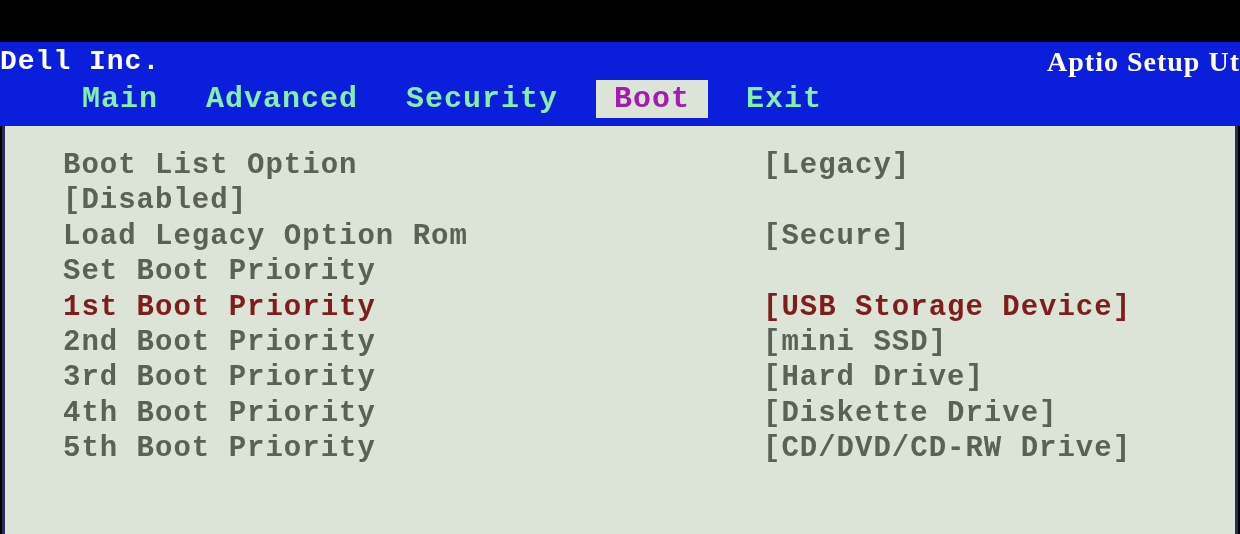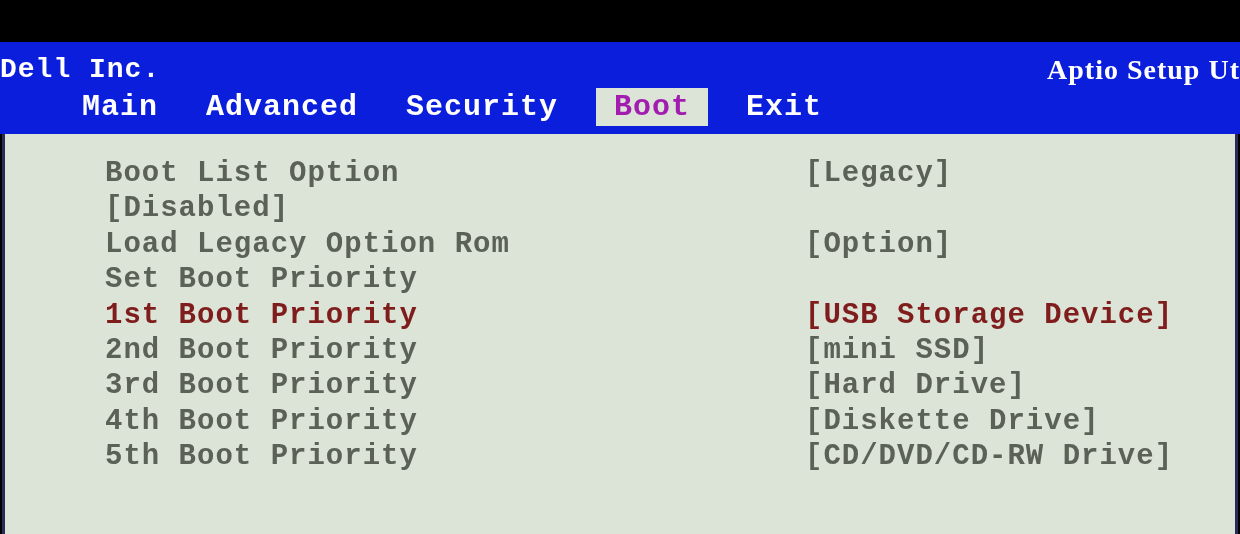--- a/index.html
+++ b/index.html
@@ -17,21 +17,21 @@
       letter-spacing: 1px;
     }
     .bios-container {
       width: 100%;
       height: 100%;
       padding-top: 42px;
     }
     .header-bar {
       background: #0a1edc;
       color: #fff;
-      padding: 12px 0 8px 0;
+      padding: 4px 0 8px 0;
     }
     .header-top {
       display: flex;
       justify-content: space-between;
       padding: 0 0 2px 0;
       font-size: 28px;
     }
     .vendor {
       padding-left: 0;
     }
@@ -40,21 +40,21 @@
       font-family: Liberation Serif, serif;
     }
     .tabs {
       display: flex;
       gap: 28px;
       padding-left: 72px;
       font-size: 30px;
       align-items: flex-end;
     }
     .tab {
-      color: #ffffff;
+      color: #86efac;
       padding: 2px 10px;
     }
     .tab.active {
       background: #dce4d8;
       color: #a21caf;
       padding: 2px 18px;
     }
     .content-area {
       background: #dce4d8;
       border: 3px solid #2a2a5a;
@@ -62,21 +62,20 @@
       margin: 0 2px;
       height: 420px;
       padding: 22px 58px 20px 58px;
       color: #5c6158;
       font-size: 29px;
       line-height: 1.22;
     }
     .setting-row {
       display: flex;
       white-space: pre;
-      margin-left: 42px;
     }
     .setting-label {
       width: 700px;
     }
     .setting-value {
       flex: 1;
     }
     .setting-row.highlighted {
       color: #7f1d1d;
     }
@@ -105,21 +104,21 @@
   <div class="content-area">
     <div class="setting-row">
       <span class="setting-label">Boot List Option</span>
       <span class="setting-value">[Legacy]</span>
     </div>
     <div class="setting-row">
       <span class="setting-value">[Disabled]</span>
     </div>
     <div class="setting-row">
       <span class="setting-label">Load Legacy Option Rom</span>
-      <span class="setting-value">[Option]</span>
+      <span class="setting-value">[Secure]</span>
     </div>
     <div class="setting-row header-row">
       <span class="setting-label">Set Boot Priority</span>
       <span class="setting-value"></span>
     </div>
     <div class="setting-row highlighted">
       <span class="setting-label">1st Boot Priority</span>
       <span class="setting-value">[USB Storage Device]</span>
     </div>
     <div class="setting-row">

